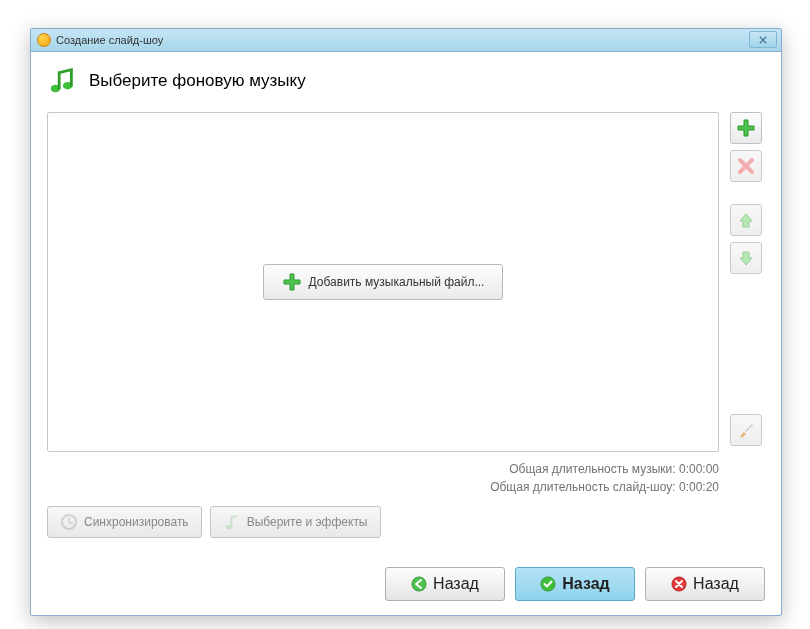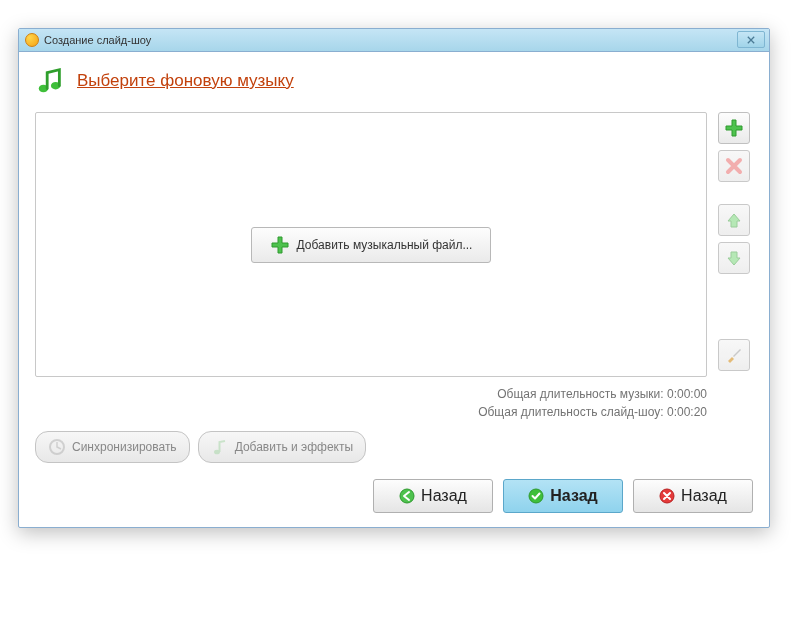--- a/index.html
+++ b/index.html
@@ -5,22 +5,22 @@
     * { box-sizing: border-box; margin: 0; padding: 0; }
     body {
       font-family: Tahoma, Arial, sans-serif;
       background: #fff;
       width: 810px;
       height: 629px;
       overflow: hidden;
     }
     .window {
       position: absolute;
-      left: 18px; top: 28px;
-      width: 752px; height: 500px;
+      left: 30px; top: 28px;
+      width: 752px; height: 588px;
       background: #fff;
       border: 1px solid #8aaed0;
       border-radius: 2px;
       box-shadow: 0 5px 20px rgba(0,0,0,0.25);
     }
     .titlebar {
       height: 23px;
       background: linear-gradient(to bottom, #c5e5f5 0%, #a7d6ea 100%);
       border-bottom: 1px solid #8aaed0;
       display: flex;
@@ -62,22 +62,21 @@
       align-items: center;
       margin-bottom: 16px;
     }
     .music-icon-big {
       width: 30px; height: 30px;
       margin-right: 12px;
     }
     .page-title {
       font-size: 17px;
       font-weight: normal;
-      color: #c2410c;
-      text-decoration: underline;
+      color: #000000;
     }
 
     .main-area {
       display: flex;
       height: 340px;
     }
     .music-list {
       flex: 1;
       background: #fff;
       border: 1px solid #c8c8c8;
@@ -139,21 +138,21 @@
       display: flex;
       gap: 8px;
       margin-top: 10px;
     }
     .opt-btn {
       display: flex;
       align-items: center;
       padding: 6px 12px;
       background: linear-gradient(to bottom, #f7f7f7, #e8e8e8);
       border: 1px solid #c4c4c4;
-      border-radius: 13px;
+      border-radius: 3px;
       font-size: 12px;
       color: #888;
       cursor: default;
     }
     .opt-btn .ico { margin-right: 6px; opacity: 0.45; }
 
     .footer {
       margin-top: auto;
       padding-top: 16px;
       display: flex;
@@ -260,21 +259,21 @@
           <circle cx="9" cy="9" r="7" fill="none" stroke="#aaa" stroke-width="2"></circle>
           <path d="M9 4 L9 9 L13 11" stroke="#aaa" stroke-width="1.5" fill="none"></path>
         </svg>
         <span>Синхронизировать</span>
       </div>
       <div class="opt-btn">
         <svg class="ico" width="18" height="18" viewBox="0 0 18 18">
           <ellipse cx="6" cy="14" rx="3" ry="2.3" fill="#9bd29b"></ellipse>
           <path d="M8.5 14 V4 L14 3" stroke="#9bd29b" stroke-width="2" fill="none"></path>
         </svg>
-        <span>Добавить и эффекты</span>
+        <span>Выберите и эффекты</span>
       </div>
     </div>
 
     <div class="footer">
       <button class="nav-btn">
         <svg width="16" height="16" viewBox="0 0 16 16">
           <circle cx="8" cy="8" r="7" fill="#4ec24e" stroke="#2e9a2e"></circle>
           <path d="M10 4 L5 8 L10 12" stroke="#fff" stroke-width="2" fill="none" stroke-linecap="round" stroke-linejoin="round"></path>
         </svg>
         <span>Назад</span>

